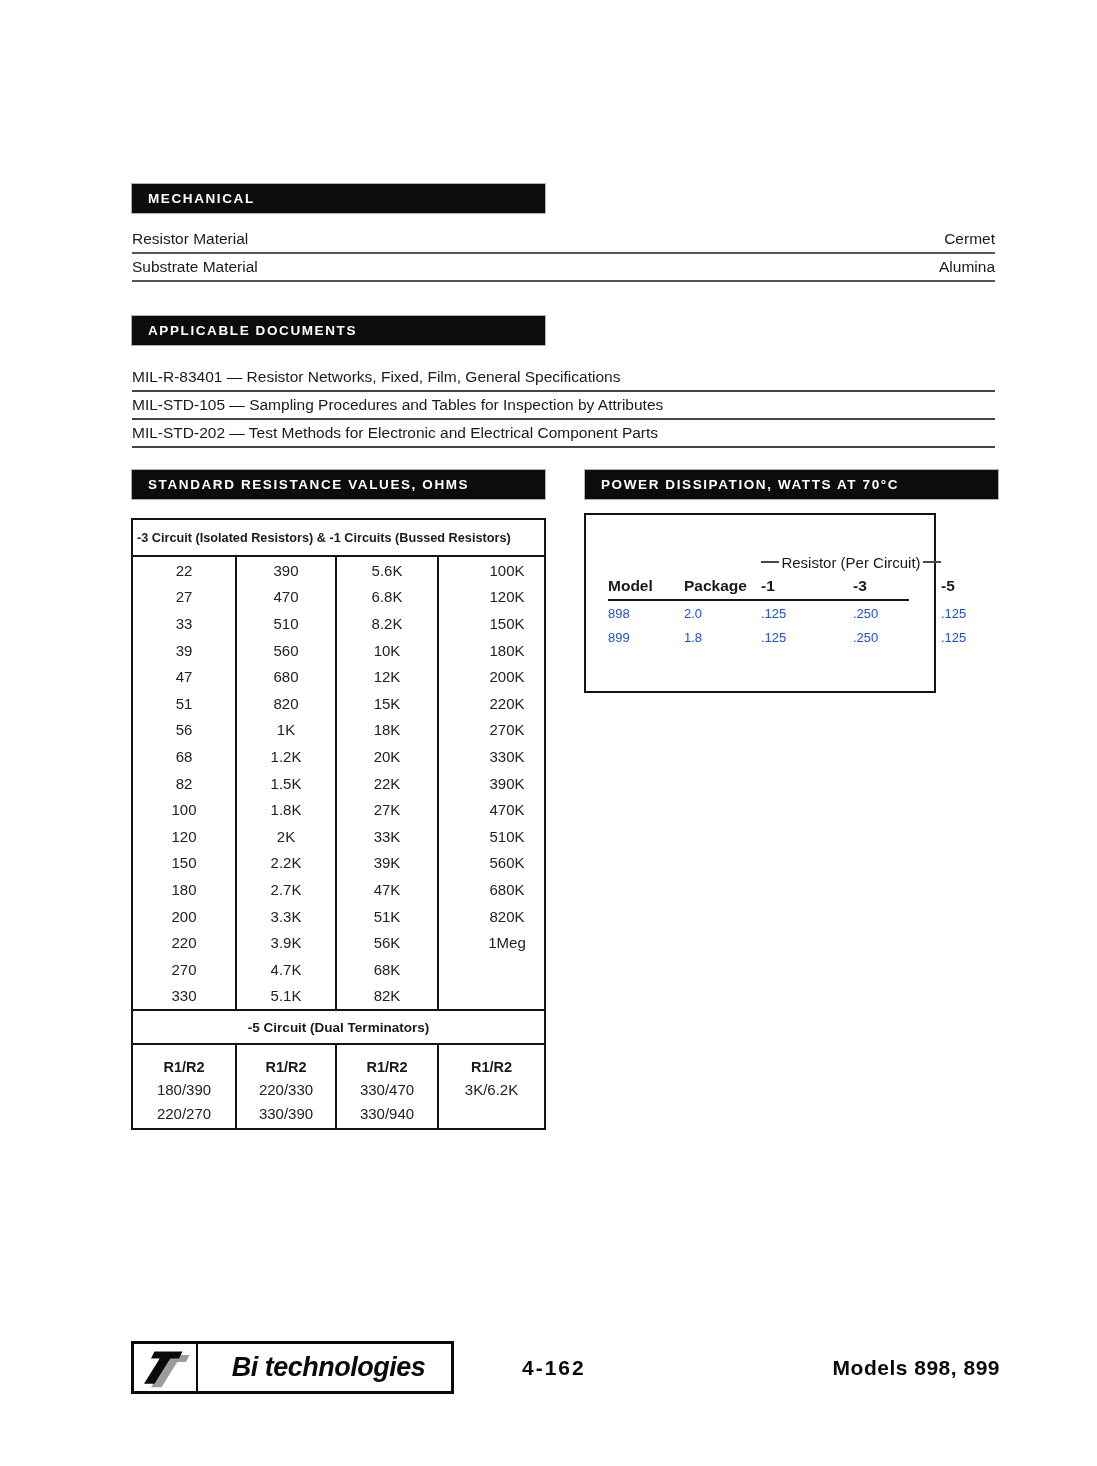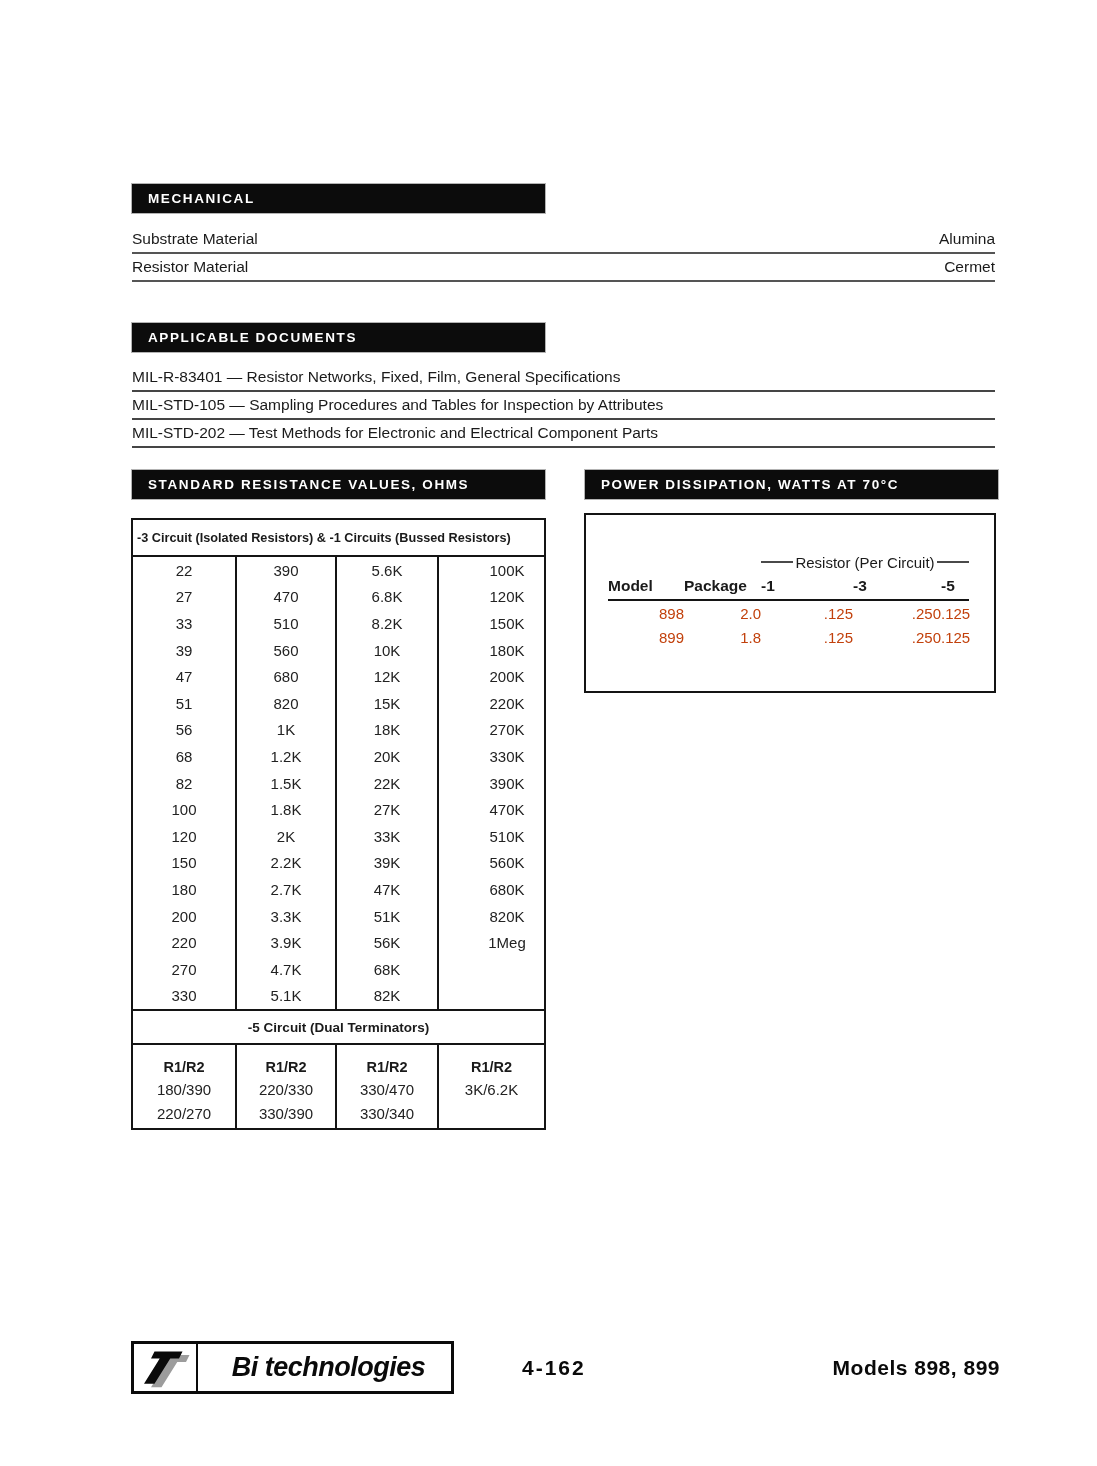--- a/index.html
+++ b/index.html
@@ -9,21 +9,21 @@
   }
 
   
   .bar {
     position:absolute; height:29px; width:413px; background:#0c0c0c; color:#ffffff;
     font-weight:bold; font-size:13.5px; letter-spacing:1.6px;
     display:flex; align-items:center; padding-left:16px; box-sizing:border-box;
     box-shadow:0 0 0 1px #b3b3b3;
   }
   #mech-bar  { left:132px; top:184px; }
-  #docs-bar  { left:132px; top:323px; }
+  #docs-bar  { left:132px; top:316px; }
   #res-bar   { left:132px; top:470px; }
   #power-bar { left:585px; top:470px; }
 
   
   .spec-rows { position:absolute; left:132px; top:226px; width:863px; }
   .spec-row {
     display:flex; justify-content:space-between; align-items:center;
     height:26px; border-bottom:2px solid #555555; font-size:15.5px;
   }
   .spec-label { white-space:nowrap; }
@@ -63,32 +63,32 @@
     height:30px; display:flex; align-items:flex-end; justify-content:center;
     font-weight:bold; font-size:14.5px; padding-bottom:2px;
   }
   .dual-cell {
     height:24px; display:flex; align-items:center; justify-content:center;
     font-size:15px; color:#222222;
   }
 
   
   #power-table {
-    position:absolute; left:584px; top:513px; width:412px; height:180px;
+    position:absolute; left:584px; top:513px; width:352px; height:180px;
     border:2px solid #141414; box-sizing:border-box;
     padding:36px 25px 0 22px;
   }
   .p-grid5 { display:grid; grid-template-columns:76px 77px 92px 88px 1fr; align-items:center; }
   .span-row { height:22px; }
   .span-label { grid-column:3/6; display:flex; align-items:center; font-size:15px; white-space:nowrap; }
   .dash-line { flex:1; border-top:2px solid #4a4a4a; }
   .span-text { margin:0 2px; }
   .p-head-row { height:26px; font-weight:bold; font-size:15.5px; }
   .p-rule { border-bottom:2px solid #141414; }
-  .p-row { height:24px; font-size:15px; color:#c2410c;text-align:right; }
+  .p-row { height:24px; font-size:13px; color:#1d4ed8; }
   .p-cell { white-space:nowrap; }
 
   
   #logo-box {
     position:absolute; left:131px; top:1341px; width:323px; height:53px;
     border:3px solid #0a0a0a; box-sizing:border-box; display:flex; background:#ffffff;gap:8px;
   }
   .logo-glyph {
     width:64px; border-right:2px solid #0a0a0a; box-sizing:border-box;
     display:flex; align-items:center; justify-content:center;
@@ -110,26 +110,26 @@
 </head>
 <body>
 
 <div class="page">
 
   <div class="bar" id="mech-bar">
     <span>MECHANICAL</span>
   </div>
   <div class="spec-rows" id="mech-rows">
       <div class="spec-row">
+        <div class="spec-label">Resistor Material</div>
+        <div class="spec-value">Cermet</div>
+      </div>
+      <div class="spec-row">
         <div class="spec-label">Substrate Material</div>
         <div class="spec-value">Alumina</div>
-      </div>
-      <div class="spec-row">
-        <div class="spec-label">Resistor Material</div>
-        <div class="spec-value">Cermet</div>
       </div>
     </div>
 
   <div class="bar" id="docs-bar">
     <span>APPLICABLE DOCUMENTS</span>
   </div>
   <div class="docs-rows" id="docs-rows">
       <div class="doc-row">MIL-R-83401 — Resistor Networks, Fixed, Film, General Specifications</div>
       <div class="doc-row">MIL-STD-105 — Sampling Procedures and Tables for Inspection by Attributes</div>
       <div class="doc-row">MIL-STD-202 — Test Methods for Electronic and Electrical Component Parts</div>
@@ -226,21 +226,21 @@
           <div class="dual-cell">220/270</div>
         </div>
         <div class="dual-col">
           <div class="dual-head">R1/R2</div>
           <div class="dual-cell">220/330</div>
           <div class="dual-cell">330/390</div>
         </div>
         <div class="dual-col">
           <div class="dual-head">R1/R2</div>
           <div class="dual-cell">330/470</div>
-          <div class="dual-cell">330/340</div>
+          <div class="dual-cell">330/940</div>
         </div>
         <div class="dual-col">
           <div class="dual-head">R1/R2</div>
           <div class="dual-cell">3K/6.2K</div>
           <div class="dual-cell"></div>
         </div>
       </div>
   </div>
 
   <div class="bar" id="power-bar">

